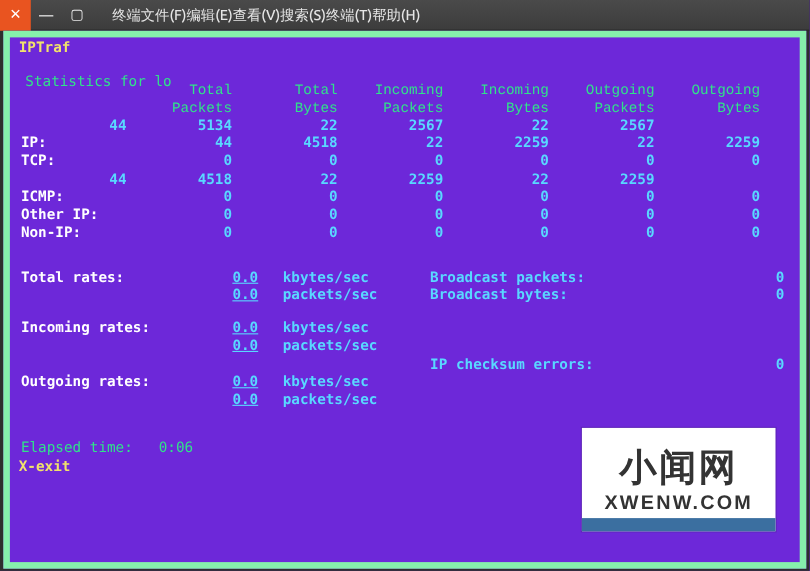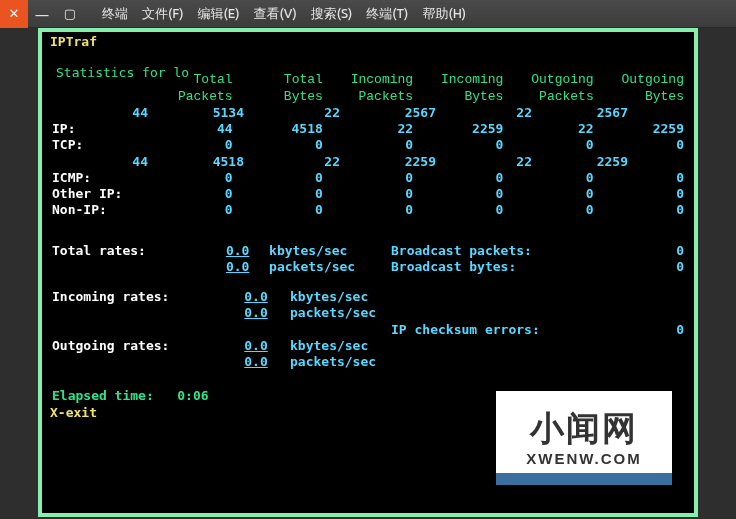--- a/index.html
+++ b/index.html
@@ -32,33 +32,32 @@
     height: 28px;
     display: flex;
     align-items: center;
     justify-content: center;
     color: #e6e6e6;
     font-size: 13px;
   }
   .wm-close { background: #e95420; color: #fff; font-weight: bold; }
   .menu {
     display: flex;
-    gap: 14px;
     margin-left: 18px;
   }
   .menu-item { cursor: pointer; }
   .terminal {
-    background: #000000;
-    width: 660px;
+    background: #6d28d9;
+    width: 730px;
     height: 489px;
     position: relative;
     color: #cfe9f7;
     line-height: 1.25;
     padding: 2px 4px;
-    border: 4px solid #86efac;
+    border: 6px solid #86efac;
     margin: 0 auto;
   }
   .app-title {
     color: #f1e26b;
     font-weight: bold;
     padding: 0 4px;
   }
   .box {
     position: relative;
     margin: 0 2px;
@@ -85,38 +84,38 @@
   .sect2 {
     margin-top: 20px;
     padding: 0 4px;
   }
   .rate-row { display: flex; white-space: pre; }
   .rate-lbl { width: 176px; color: #ffffff; font-weight: bold; }
   .rate-val { width: 56px; text-align: center; color: #59d8ff; font-weight: bold; text-decoration: underline; }
   .rate-unit { color: #59d8ff; font-weight: bold; padding-left: 6px; width: 140px; }
   .bcast-lbl { color: #59d8ff; font-weight: bold; width: 202px; }
   .bcast-val { color: #59d8ff; font-weight: bold; width: 120px; text-align: right; }
-  .elapsed { color: #31e28a; padding: 0 4px; margin-top: 18px; font-weight: bold; }
+  .elapsed { color: #31e28a; padding: 0 4px; margin-top: 28px; }
   .footer { color: #f1e26b; font-weight: bold; padding: 0 4px; }
   .watermark {
     position: absolute;
     right: 22px;
     bottom: 28px;
     width: 176px;
     height: 94px;
     background: #ffffff;
     display: flex;
     flex-direction: column;
     align-items: center;
     justify-content: center;
     font-family: "Microsoft YaHei", sans-serif;
     box-shadow: 0 0 0 1px rgba(0,0,0,.15);
   }
   .wm-big { font-size: 34px; font-weight: 800; color: #333; letter-spacing: 2px; }
-  .wm-small { font-size: 15px; font-weight: 700; color: #333; letter-spacing: 2px; }
+  .wm-small { font-size: 18px; font-weight: 700; color: #333; letter-spacing: 2px; }
   .wm-strip { position:absolute; bottom:0; left:0; right:0; height:12px; background:#3b6fa0; }
 </style>
 </head>
 <body>
 
 <div class="titlebar">
   <div class="wm-buttons">
     <div class="wm-btn wm-close">✕</div>
     <div class="wm-btn">—</div>
     <div class="wm-btn">▢</div>

